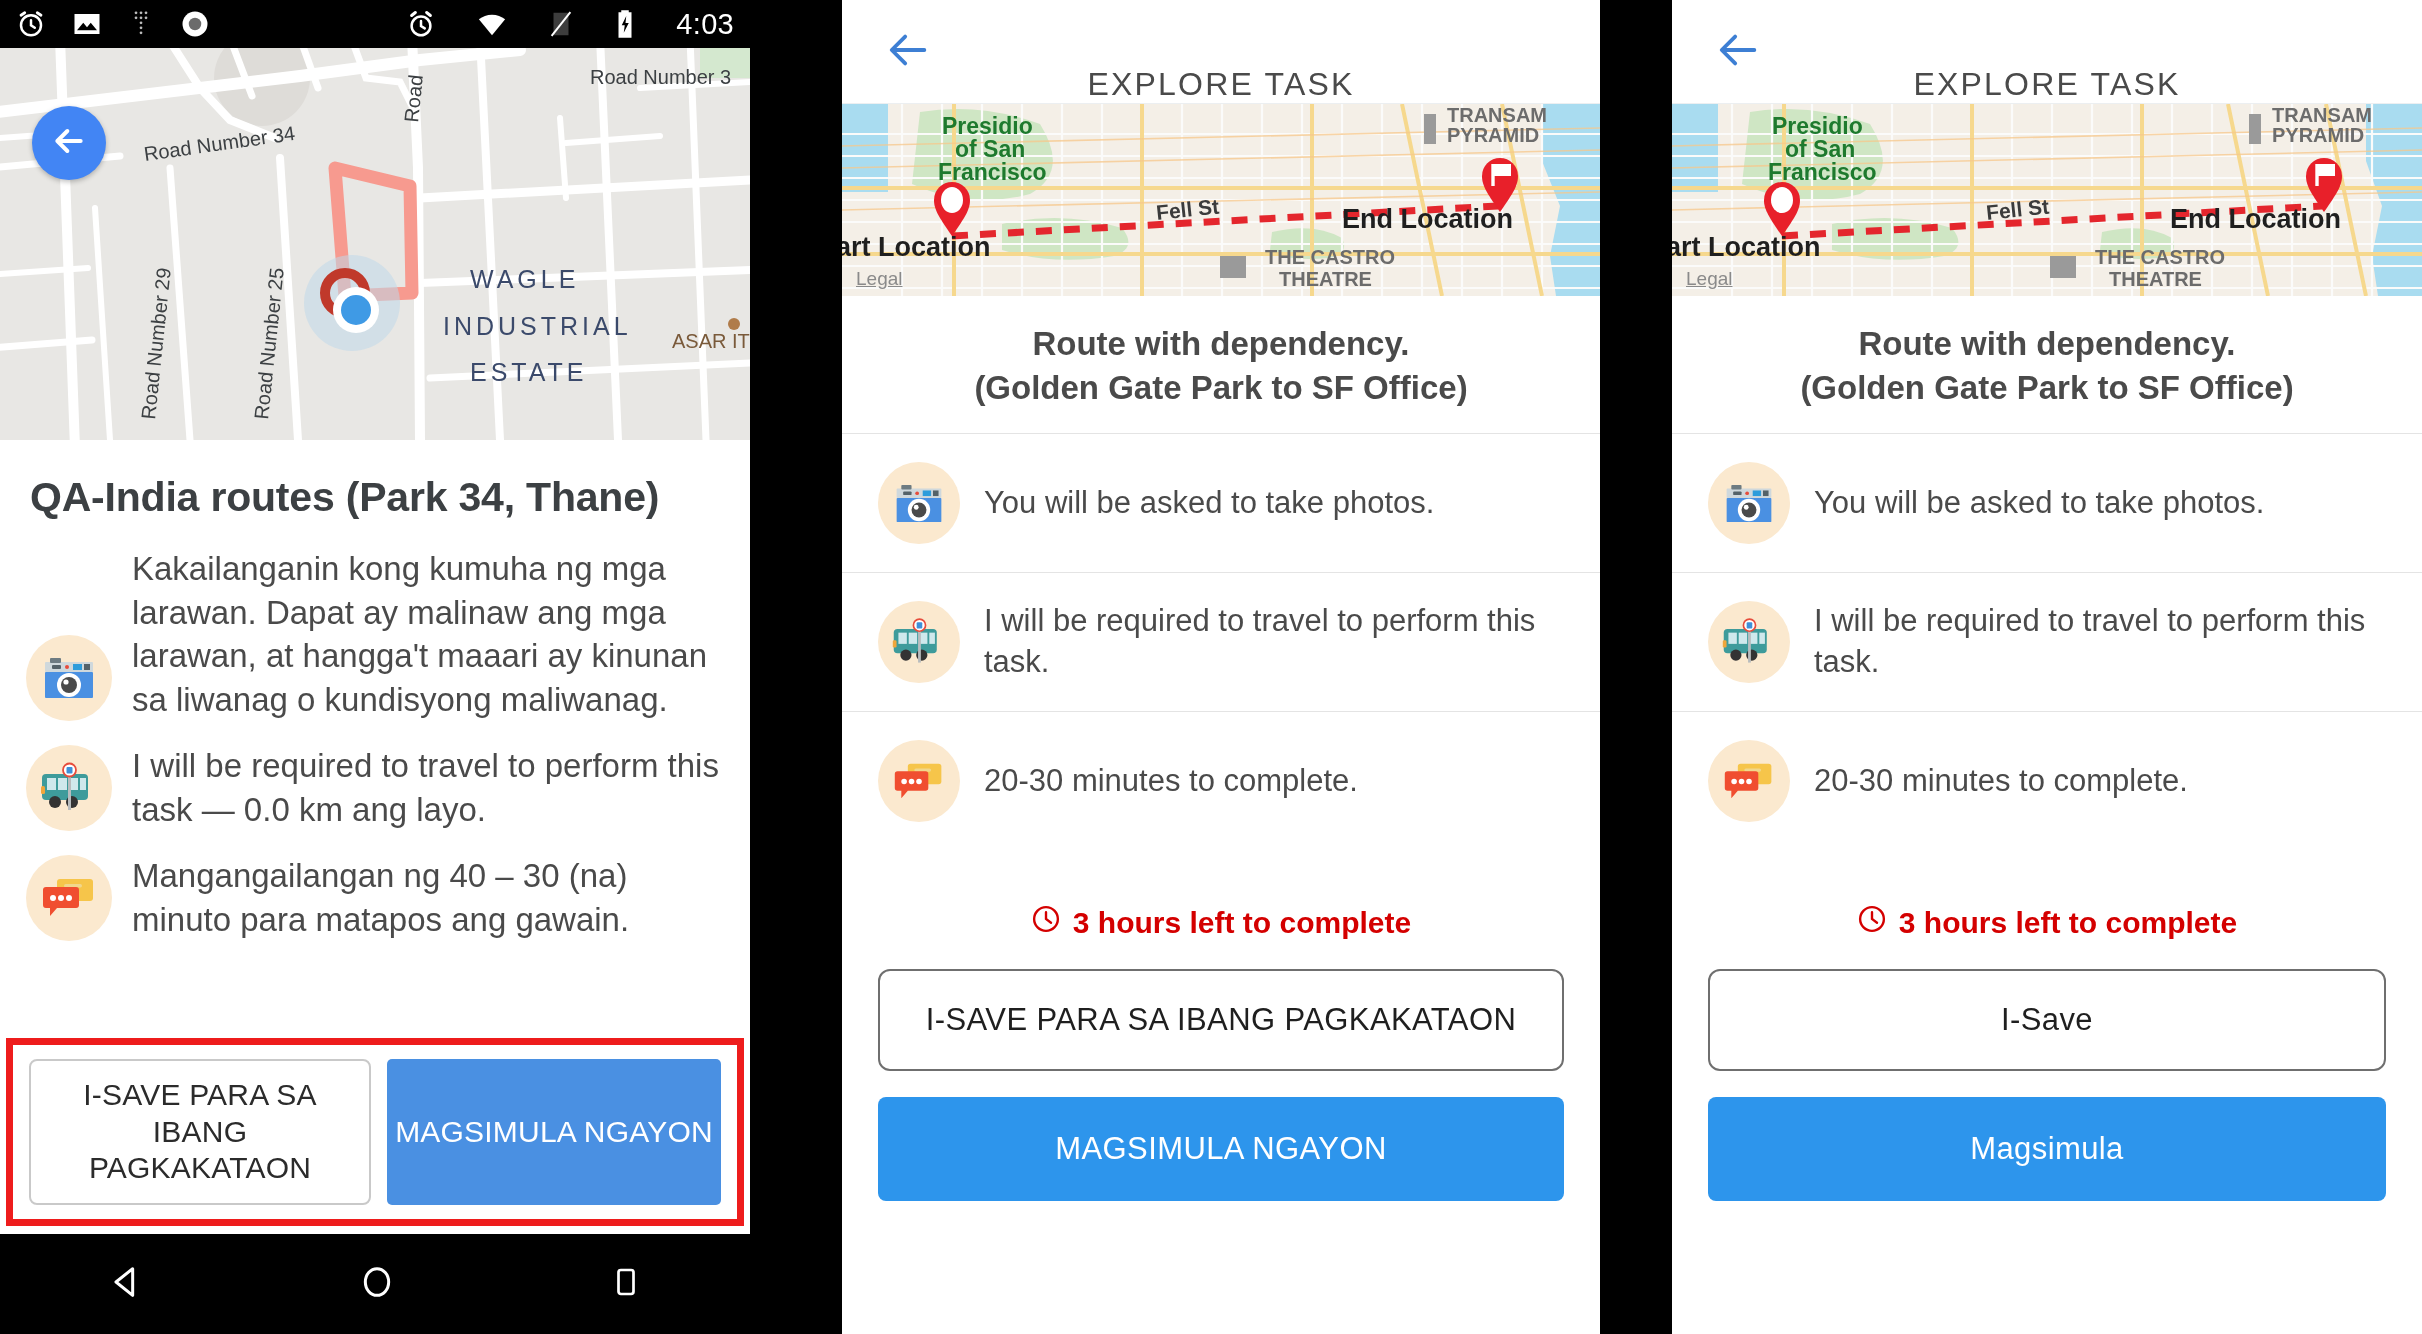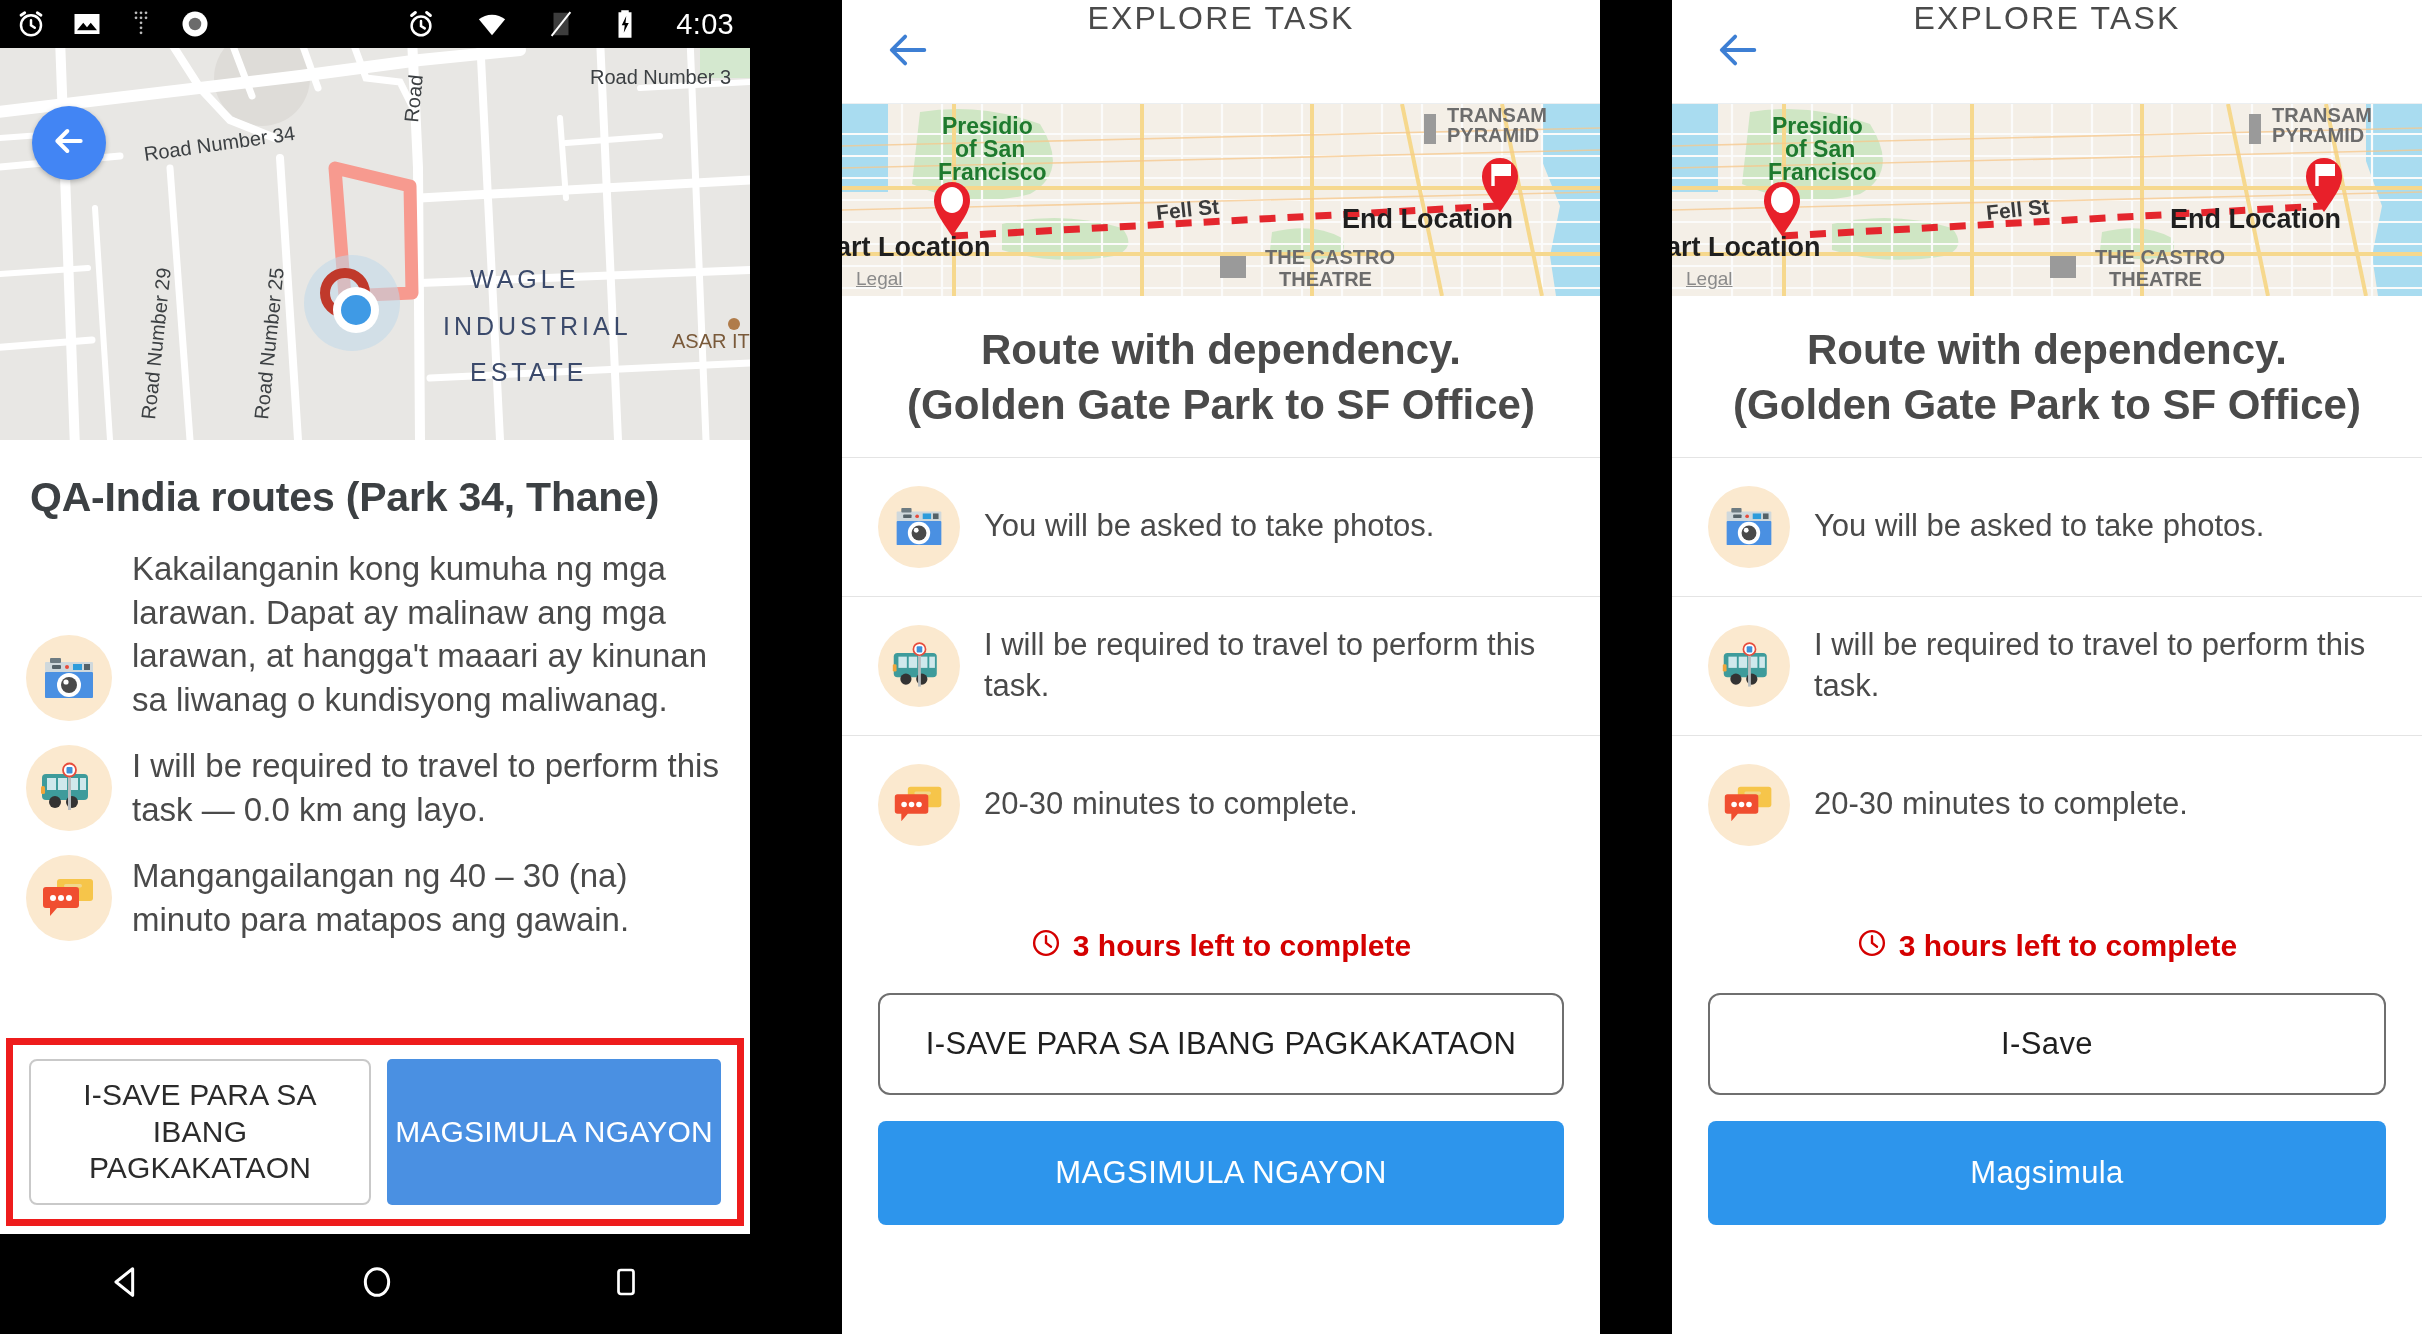--- a/index.html
+++ b/index.html
@@ -83,39 +83,39 @@
   }
 
   
   .nav-bar {
     position: absolute; left: 0; right: 0; bottom: 0; height: 100px;
     background: #000; display: flex; align-items: center; justify-content: space-around;
   }
 
   
   .app-bar {
-    height: 104px; background: #fff; display: flex; align-items: flex-start;
+    height: 104px; background: #fff; display: flex; align-items: flex-end;
     position: relative; border-bottom: 1px solid #eceff1;
   }
   .app-bar .back-arrow { position: absolute; left: 44px; top: 50%; transform: translateY(-50%); }
   .app-bar .app-title {
     width: 100%; text-align: center; font-size: 32px; color: #4a4a4a;
     letter-spacing: 2.2px; font-weight: 400;
   }
 
   
   .map-sf { position: relative; width: 100%; height: 192px; overflow: hidden; background:#f3efe9; }
   .legal {
     position:absolute; left: 14px; bottom: 6px; font-size: 19px; color:#8a8a8a;
     text-decoration: underline;
   }
 
   
   .m-title {
-    text-align: center; font-size: 42px; font-weight: 700; color: #4a4a4a;
+    text-align: center; font-size: 33px; font-weight: 700; color: #4a4a4a;
     line-height: 1.32; padding: 26px 40px 24px 40px;
   }
   .m-row {
     display: flex; align-items: center; gap: 24px;
     padding: 28px 36px; border-top: 1px solid #e4e4e4;
     min-height: 124px;
   }
   .m-row .txt { font-size: 31px; line-height: 1.32; color: #4a4a4a; }
   .m-row .badge { width: 82px; height: 82px; flex:0 0 auto; }
 

